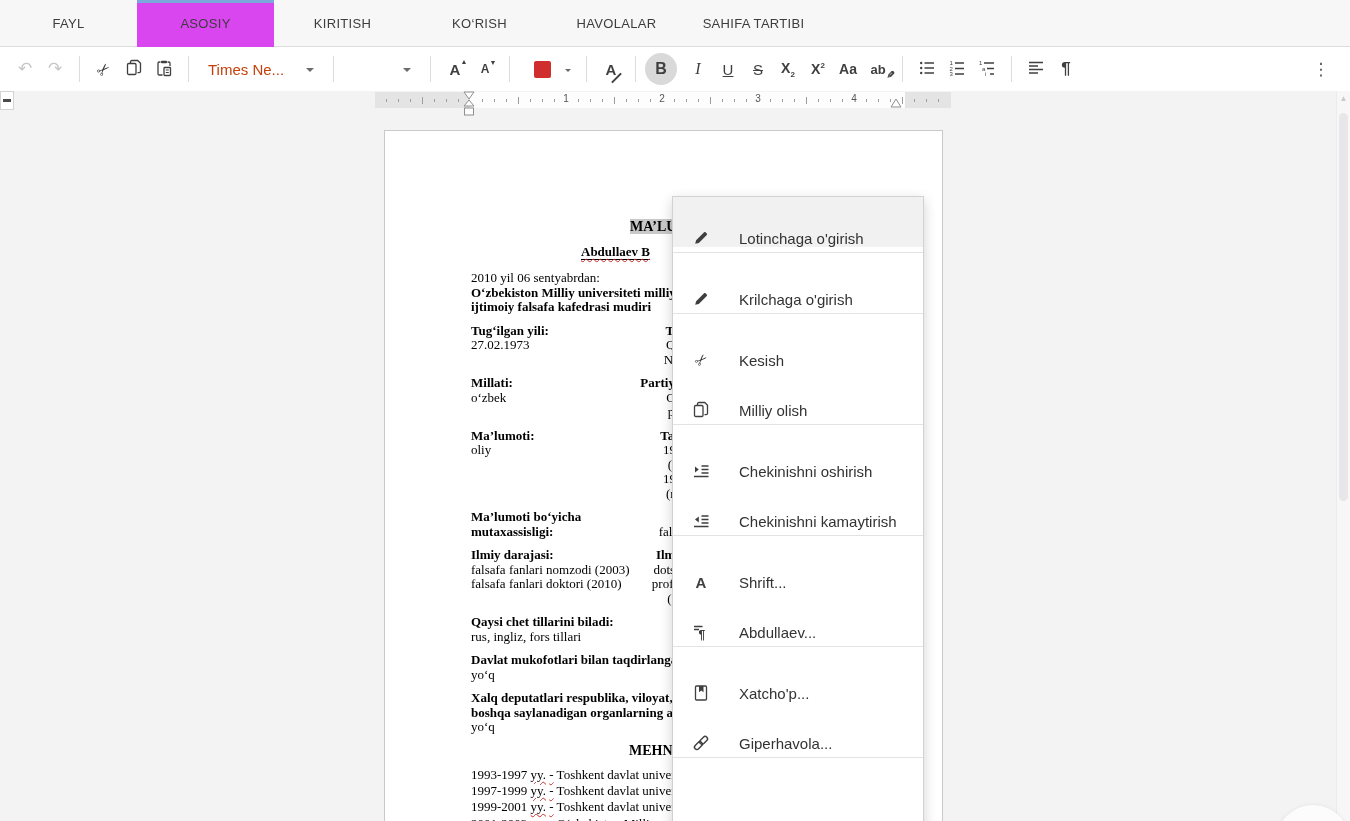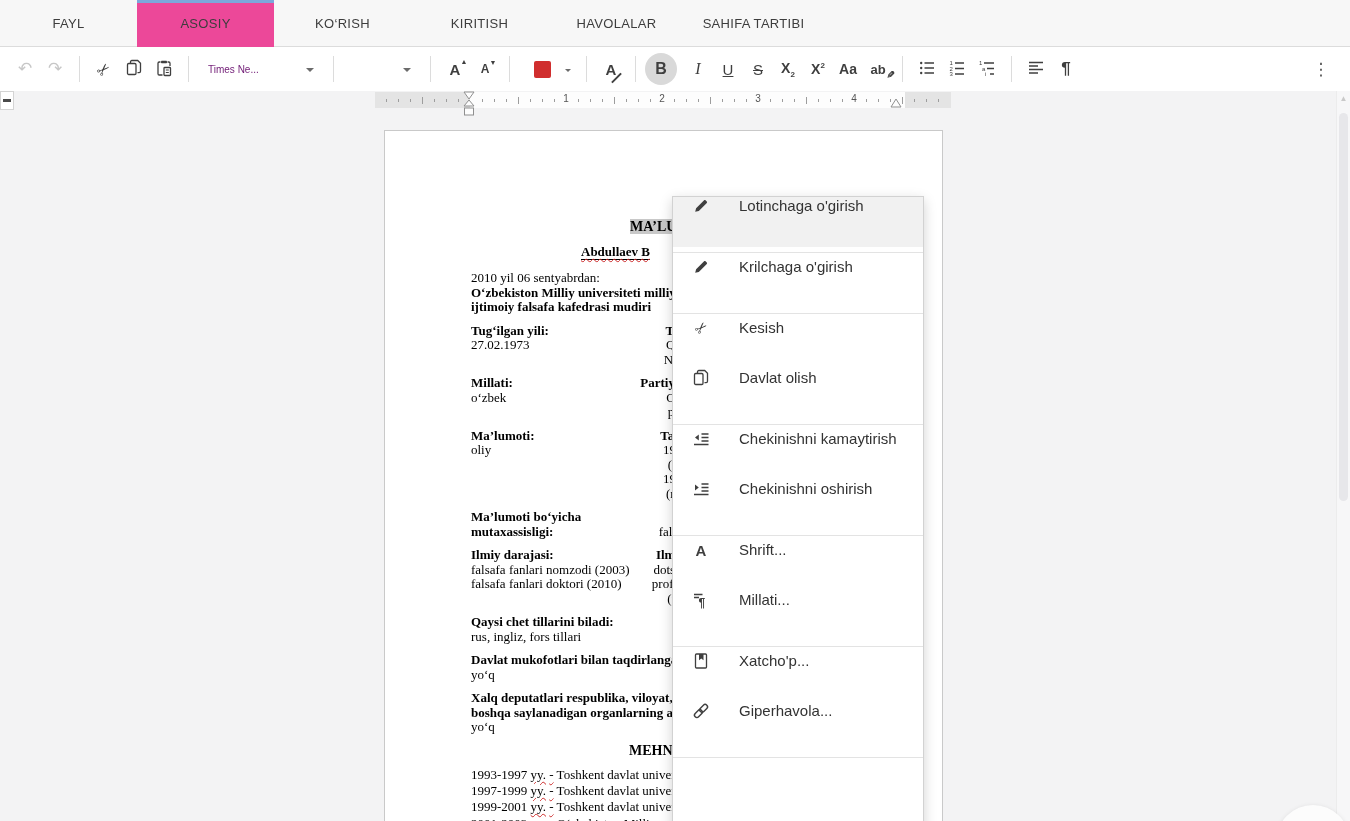--- a/index.html
+++ b/index.html
@@ -4,34 +4,34 @@
 <style>
   html,body{margin:0;padding:0}
   body{width:1350px;height:821px;overflow:hidden;position:relative;
        background:#f3f3f4;font-family:"Liberation Sans",sans-serif;}
 
   
   .tabbar{position:absolute;top:0;left:0;right:0;height:46px;background:#f7f7f7;
           border-bottom:1px solid #dcdcdc;display:flex;z-index:5}
   .tab{width:137px;height:46px;display:flex;align-items:center;justify-content:center;
        font-size:13px;color:#3d3d3d;letter-spacing:.3px;position:relative;cursor:pointer}
-  .tab.active{background:#ec4899;height:47px;z-index:2}
+  .tab.active{background:#d946ef;height:47px;z-index:2}
   .tab.active::before{content:"";position:absolute;top:0;left:0;right:0;height:3px;background:#7ba7dc}
 
   
   .toolbar{position:absolute;top:47px;left:0;right:0;height:44px;background:#fff;
            display:flex;align-items:center;padding-left:10px;box-sizing:border-box;z-index:4}
   .tsep{width:1px;height:26px;background:#dcdcdc;margin:0 9px;flex:none}
   .tbtn{min-width:30px;height:30px;display:flex;align-items:center;justify-content:center;
         color:#3f3f3f;font-size:15px;border-radius:2px;flex:none;cursor:pointer;position:relative}
   .tbtn.dis{color:#c7c7c7}
   .glyph18{font-size:17px;line-height:18px}
   .scis{display:inline-block;transform:rotate(-45deg);font-size:16px}
   .combo{display:flex;align-items:center;cursor:pointer;height:30px}
-  .combo .ctext{font-size:10px;color:#701a75;padding:0 6px 0 10px;min-width:86px}
+  .combo .ctext{font-size:15px;color:#c2410c;padding:0 6px 0 10px;min-width:86px}
   .combo.small .ctext{min-width:38px}
   .caret{width:0;height:0;border-left:4px solid transparent;border-right:4px solid transparent;
          border-top:4px solid #6b6b6b;margin:2px 10px 0 6px}
   .caret.tiny{border-left-width:3px;border-right-width:3px;border-top-width:3px;margin:2px 4px 0 4px}
   .fsz{position:relative;font-size:15px;font-weight:bold}
   .fsz .mark{position:absolute;top:-3px;right:-7px;font-size:7px;color:#3f3f3f}
   .swatch{width:17px;height:17px;border-radius:2px}
   .hl{position:relative;font-size:15px;font-weight:bold}
   .hl .slash{position:absolute;right:-7px;bottom:-1px;width:13px;height:2px;background:#3f3f3f;
              transform:rotate(-45deg)}
@@ -73,21 +73,21 @@
   .cols{position:relative;margin-bottom:9px}
   .colR{position:absolute;left:120px;top:0;width:170px;text-align:center;white-space:nowrap}
   .doc-heading{margin-left:158px;font-size:14px;font-weight:bold;margin:7px 0 9px 158px;white-space:nowrap}
   .hist .hline{white-space:nowrap;line-height:16.2px}
   .sq{text-decoration:underline wavy #cc2a2a 1px;text-underline-offset:2px}
 
   
   .cmenu{position:absolute;left:672px;top:196px;width:252px;background:#fff;
          border:1px solid #d2d2d2;box-shadow:0 4px 12px rgba(0,0,0,.18);z-index:10;
          padding-bottom:6px;height:700px;box-sizing:border-box}
-  .mitem{height:50px;display:flex;align-items:flex-start;cursor:pointer}
+  .mitem{height:50px;display:flex;align-items:flex-end;cursor:pointer}
   .mitem:hover,.mitem.hov{background:#f1f1f1}
   .micon{width:18px;height:18px;margin-left:19px;flex:none;display:flex;align-items:center;justify-content:center}
   .mlabel{margin-left:29px;font-size:15px;color:#333;white-space:nowrap}
   .msep{border-top:1px solid #e3e3e3;margin:5px 0}
   .fA{font-size:15px;font-weight:bold;color:#3f3f3f}
   .g{color:#3f3f3f}
 
   
   .sbar{position:absolute;right:0;top:91px;width:14px;height:730px;background:#f7f7f8;
         border-left:1px solid #ececec;box-sizing:border-box;z-index:6}
@@ -100,24 +100,24 @@
 <body>
 
 <div class="tabbar">
     <div class="tab">
       <span>FAYL</span>
     </div>
     <div class="tab active">
       <span>ASOSIY</span>
     </div>
     <div class="tab">
+      <span>KIRITISH</span>
+    </div>
+    <div class="tab">
       <span>KO‘RISH</span>
-    </div>
-    <div class="tab">
-      <span>KIRITISH</span>
     </div>
     <div class="tab">
       <span>HAVOLALAR</span>
     </div>
     <div class="tab">
       <span>SAHIFA TARTIBI</span>
     </div>
   </div>
 
 <div class="toolbar">
@@ -414,56 +414,56 @@
       </span>
       <span class="mlabel">Kesish</span>
     </div>
     <div class="mitem">
       <span class="micon">
         <svg viewBox="0 0 18 18" width="18" height="18" fill="none" stroke="#3f3f3f" stroke-width="1.3">
           <path d="M5.5 4.5V2.8c0-.7.6-1.3 1.3-1.3h5.9l2.8 2.8v8c0 .7-.6 1.3-1.3 1.3h-1.7"></path>
           <rect x="2.5" y="4.5" width="8.5" height="11" rx="1.2"></rect>
         </svg>
       </span>
-      <span class="mlabel">Davlat olish</span>
-    </div>
-    <div class="msep"></div>
+      <span class="mlabel">Milliy olish</span>
+    </div>
+    <div class="msep"></div>
+    <div class="mitem">
+      <span class="micon">
+        <svg viewBox="0 0 18 18" width="18" height="18" stroke="#3f3f3f" stroke-width="1.4">
+          <path d="M9.5 4h7M9.5 7.5h7M9.5 11h7M2 14.5h14.5"></path>
+          <path d="M3 4.6l3.8 3-3.8 3V4.6z" fill="#3f3f3f" stroke="none"></path>
+        </svg>
+      </span>
+      <span class="mlabel">Chekinishni oshirish</span>
+    </div>
     <div class="mitem">
       <span class="micon">
         <svg viewBox="0 0 18 18" width="18" height="18" stroke="#3f3f3f" stroke-width="1.4">
           <path d="M9.5 4h7M9.5 7.5h7M9.5 11h7M2 14.5h14.5"></path>
           <path d="M6.8 4.6L3 7.6l3.8 3V4.6z" fill="#3f3f3f" stroke="none"></path>
         </svg>
       </span>
       <span class="mlabel">Chekinishni kamaytirish</span>
     </div>
-    <div class="mitem">
-      <span class="micon">
-        <svg viewBox="0 0 18 18" width="18" height="18" stroke="#3f3f3f" stroke-width="1.4">
-          <path d="M9.5 4h7M9.5 7.5h7M9.5 11h7M2 14.5h14.5"></path>
-          <path d="M3 4.6l3.8 3-3.8 3V4.6z" fill="#3f3f3f" stroke="none"></path>
-        </svg>
-      </span>
-      <span class="mlabel">Chekinishni oshirish</span>
-    </div>
     <div class="msep"></div>
     <div class="mitem">
       <span class="micon">
         <span class="fA">A</span>
       </span>
       <span class="mlabel">Shrift...</span>
     </div>
     <div class="mitem">
       <span class="micon">
         <svg viewBox="0 0 18 18" width="18" height="18">
           <path d="M2 3.5h8.5M2 6.5h5" stroke="#3f3f3f" stroke-width="1.3"></path>
           <text x="6.5" y="15.5" font-size="12" font-weight="bold" fill="#3f3f3f">¶</text>
         </svg>
       </span>
-      <span class="mlabel">Millati...</span>
+      <span class="mlabel">Abdullaev...</span>
     </div>
     <div class="msep"></div>
     <div class="mitem">
       <span class="micon">
         <svg viewBox="0 0 18 18" width="18" height="18" fill="none" stroke="#3f3f3f" stroke-width="1.3">
           <rect x="3.5" y="2" width="11" height="14" rx="1"></rect>
           <path d="M7 2v6.2l2.25-1.8 2.25 1.8V2z" fill="#3f3f3f" stroke="none"></path>
         </svg>
       </span>
       <span class="mlabel">Xatcho'p...</span>

